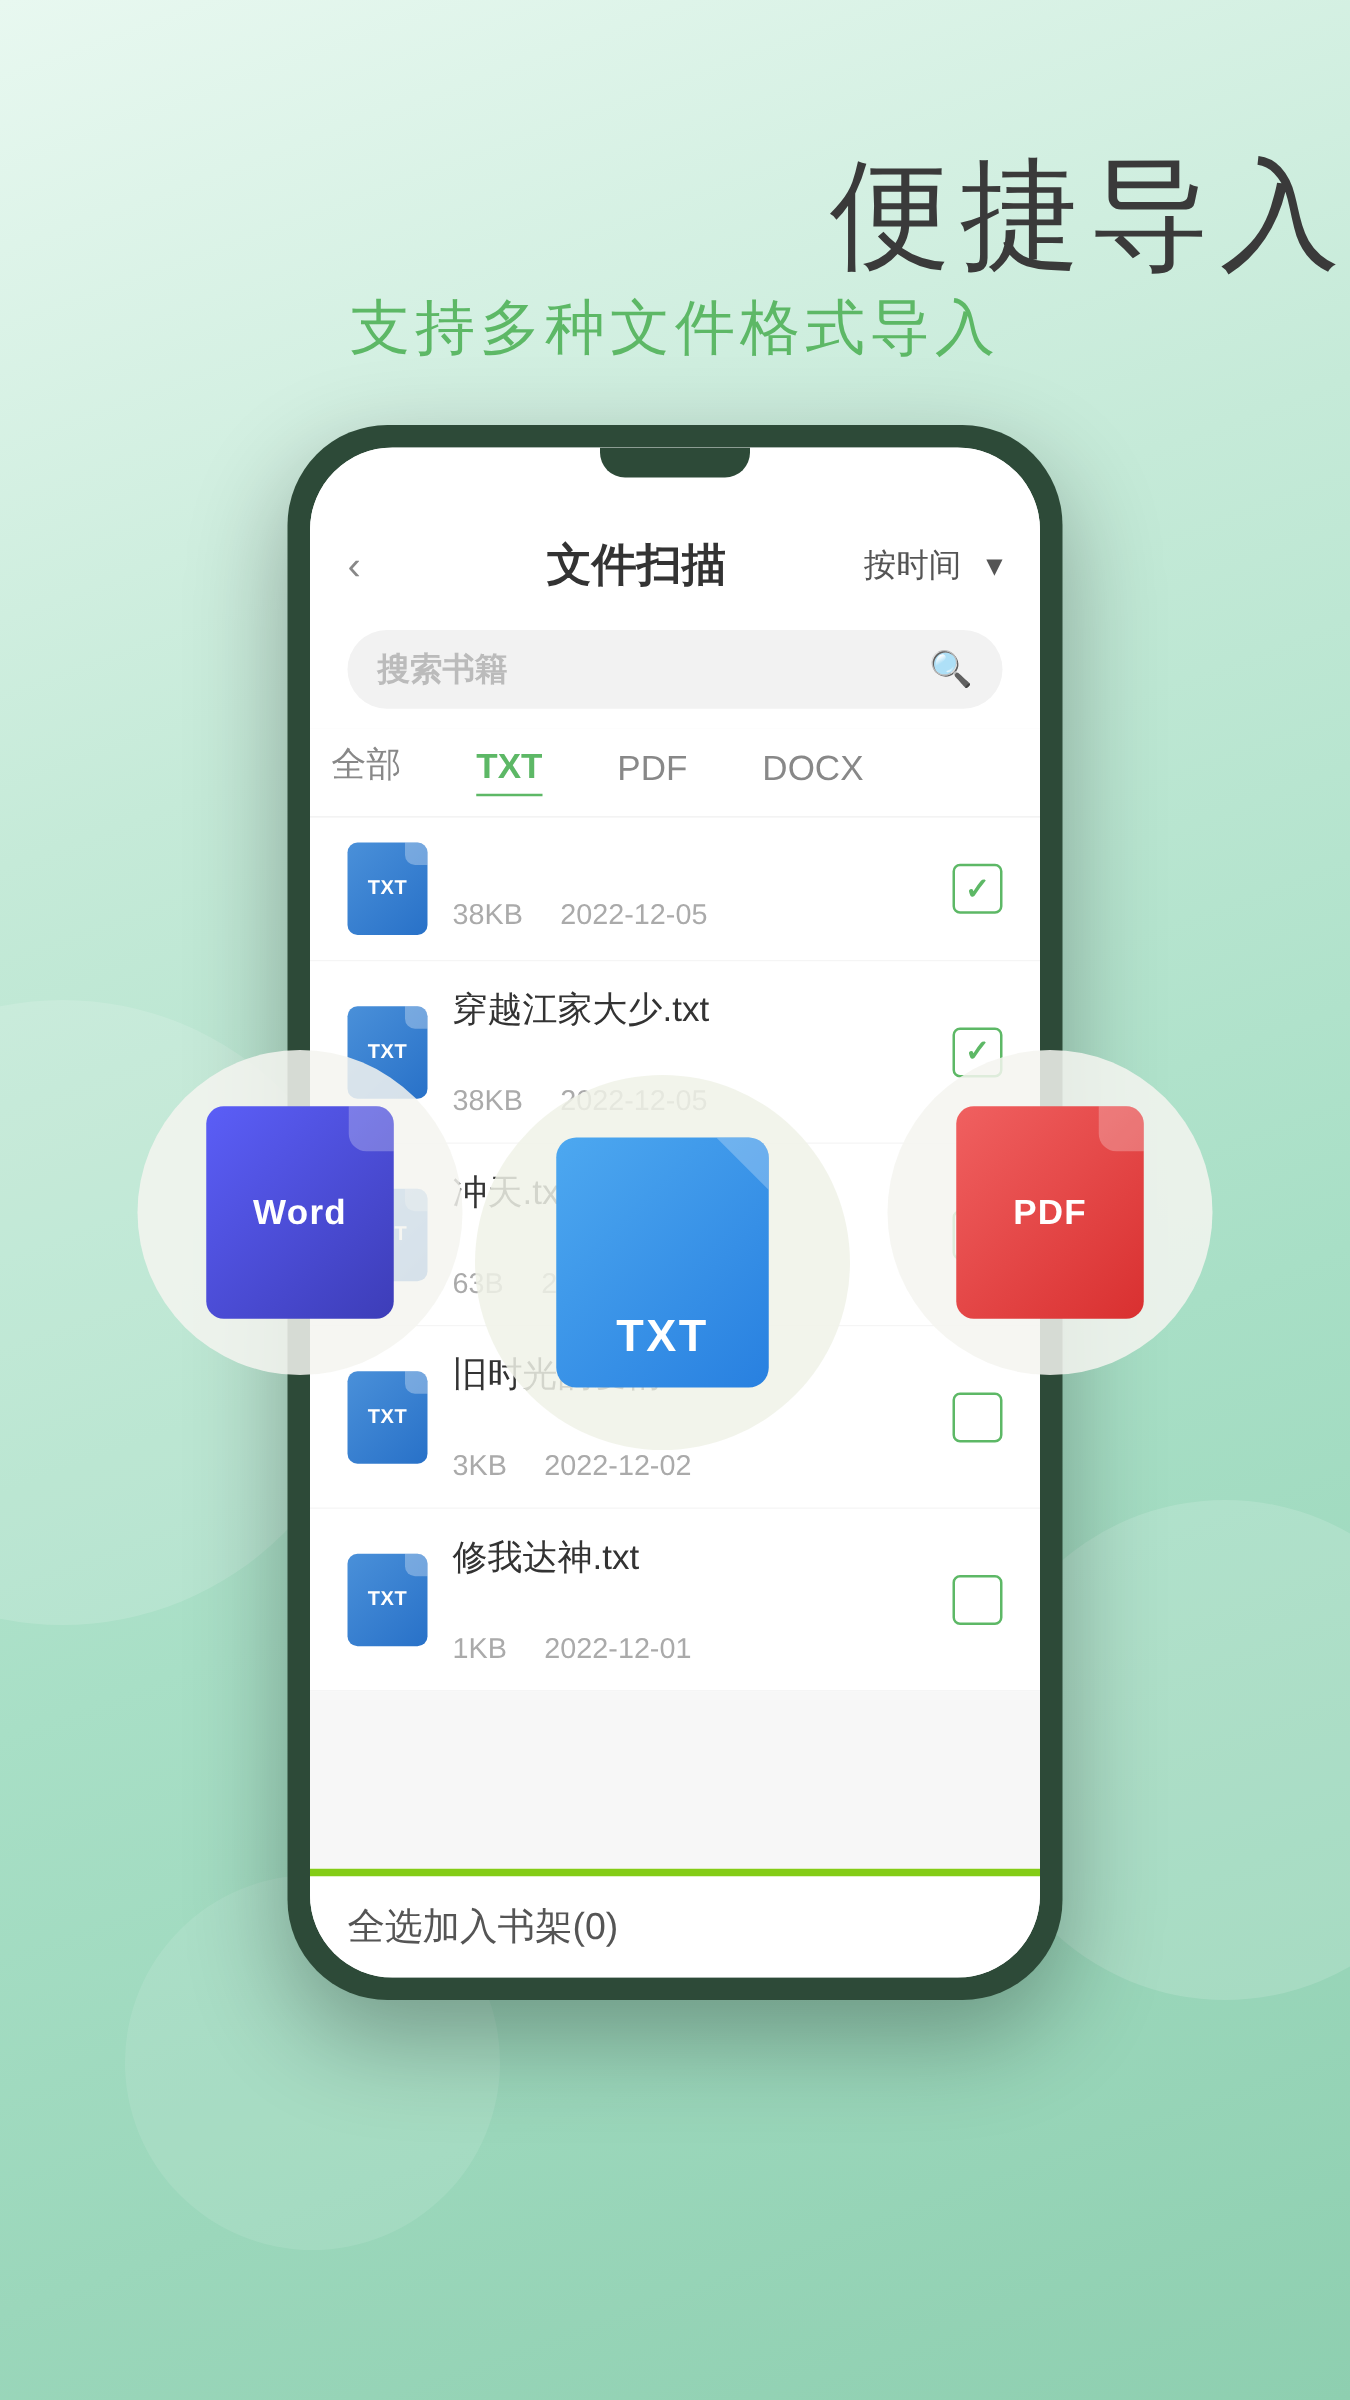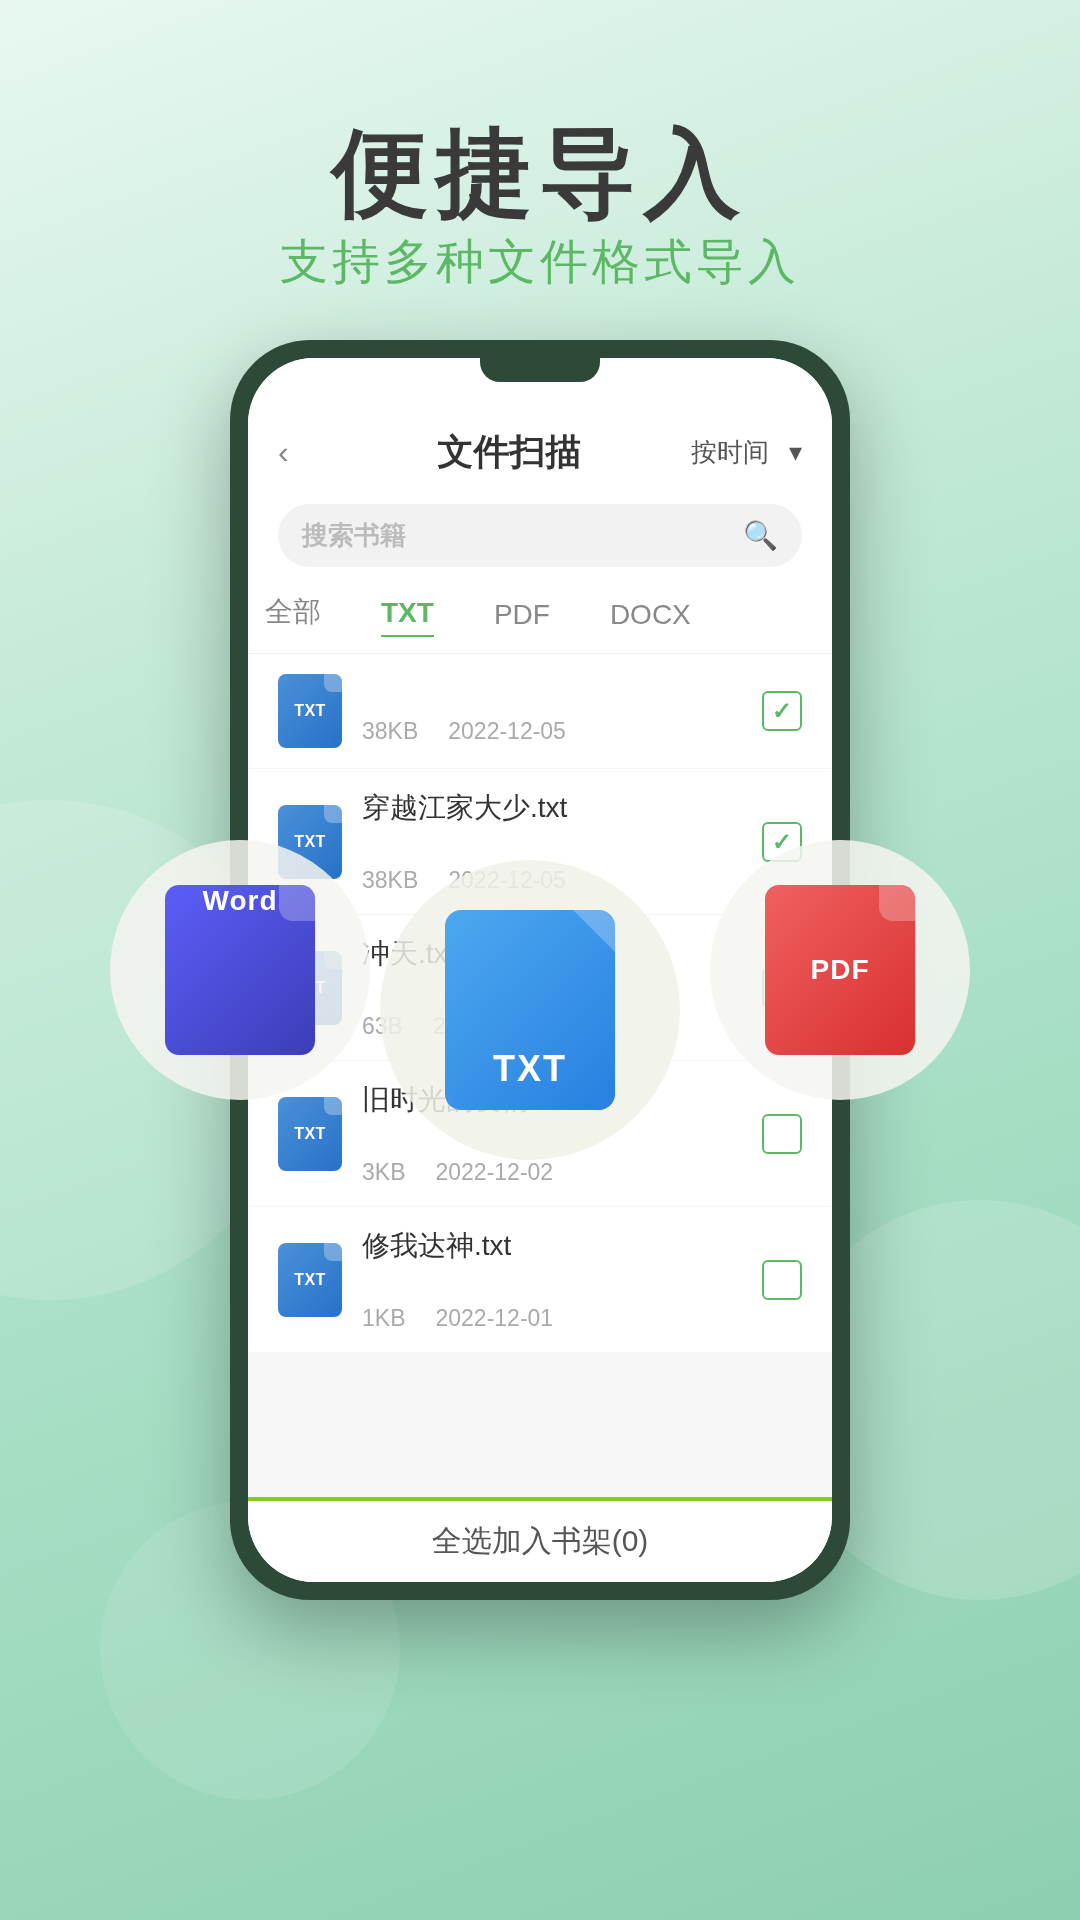--- a/index.html
+++ b/index.html
@@ -38,24 +38,25 @@
     .header-section {
       text-align: center;
       padding-top: 120px;
       padding-bottom: 60px;
       position: relative;
       z-index: 2;
     }
 
     .main-title {
       font-size: 96px;
-      font-weight: 700;
+      font-weight: 400;
       color: #3a3a3a;
       letter-spacing: 8px;
       line-height: 1.1;
+      text-align: right;
     }
 
     .sub-title {
       font-size: 48px;
       font-weight: 400;
       color: #5db866;
       margin-top: 4px;
       letter-spacing: 4px;
     }
 
@@ -272,23 +273,23 @@
       color: #5db866;
       font-size: 24px;
       font-weight: 700;
     }
 
     
     .bottom-bar {
       background: white;
       padding: 20px 30px;
       display: flex;
-      justify-content: center;
-      align-items: center;
-      border-top: 4px solid #84cc16;
+      justify-content: flex-start;
+      align-items: center;
+      border-top: 6px solid #84cc16;
       position: absolute;
       bottom: 0;
       left: 0;
       right: 0;
     }
 
     .bottom-btn {
       font-size: 30px;
       color: #555;
     }
@@ -342,21 +343,21 @@
 
     
     .word-icon {
       width: 150px;
       height: 170px;
       background: linear-gradient(135deg, #5b5ef7, #3d3db8);
       border-radius: 14px;
       display: flex;
       flex-direction: column;
       align-items: center;
-      justify-content: flex-start;
+      justify-content: center;
       position: relative;
     }
 
     .word-icon::before {
       content: '';
       position: absolute;
       top: 0;
       right: 0;
       width: 36px;
       height: 36px;

